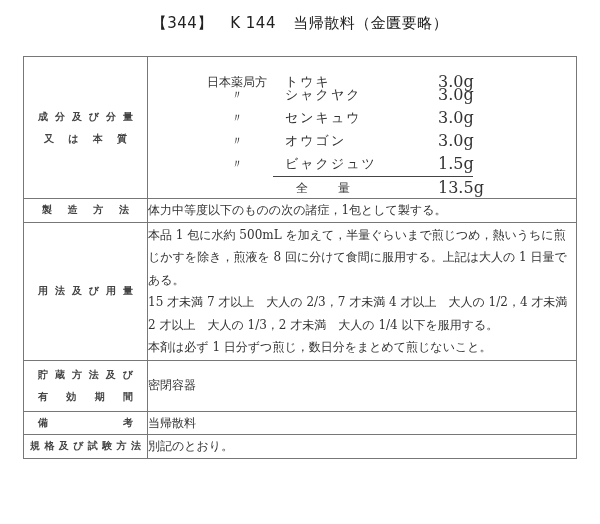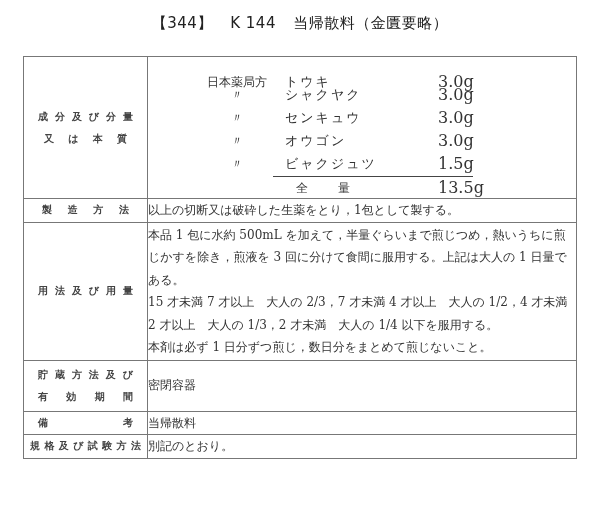--- a/index.html
+++ b/index.html
@@ -89,29 +89,29 @@
           <span class="ing-amt">13.5g</span>
         </div>
       </div>
     </td>
   </tr>
 
   <tr class="small-row">
     <td class="label">
       <span class="jl" style="padding:0 18px;">製造方法</span>
     </td>
-    <td class="content">以上の切断又は破砕した生薬をとり，1包として製する。</td>
+    <td class="content">体力中等度以下のものの次の諸症，1包として製する。</td>
   </tr>
 
   <tr style="height:138px;">
     <td class="label">
       <span class="jl">用法及び用量</span>
     </td>
     <td class="content">
-      <div>本品 1 包に水約 500mL を加えて，半量ぐらいまで煎じつめ，熱いうちに煎じかすを除き，煎液を 3 回に分けて食間に服用する。上記は大人の 1 日量である。</div>
+      <div>本品 1 包に水約 500mL を加えて，半量ぐらいまで煎じつめ，熱いうちに煎じかすを除き，煎液を 8 回に分けて食間に服用する。上記は大人の 1 日量である。</div>
       <div>15 才未満 7 才以上　大人の 2/3，7 才未満 4 才以上　大人の 1/2，4 才未満 2 才以上　大人の 1/3，2 才未満　大人の 1/4 以下を服用する。</div>
       <div>本剤は必ず 1 日分ずつ煎じ，数日分をまとめて煎じないこと。</div>
     </td>
   </tr>
 
 
   <tr style="height:51px;">
     <td class="label">
       <span class="jl">貯蔵方法及び</span>
       <span class="jl">有効期間</span>

